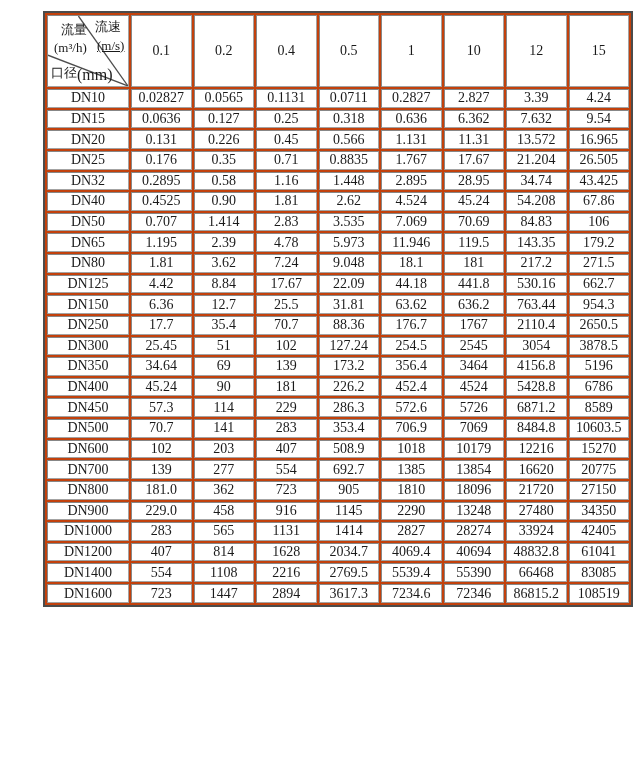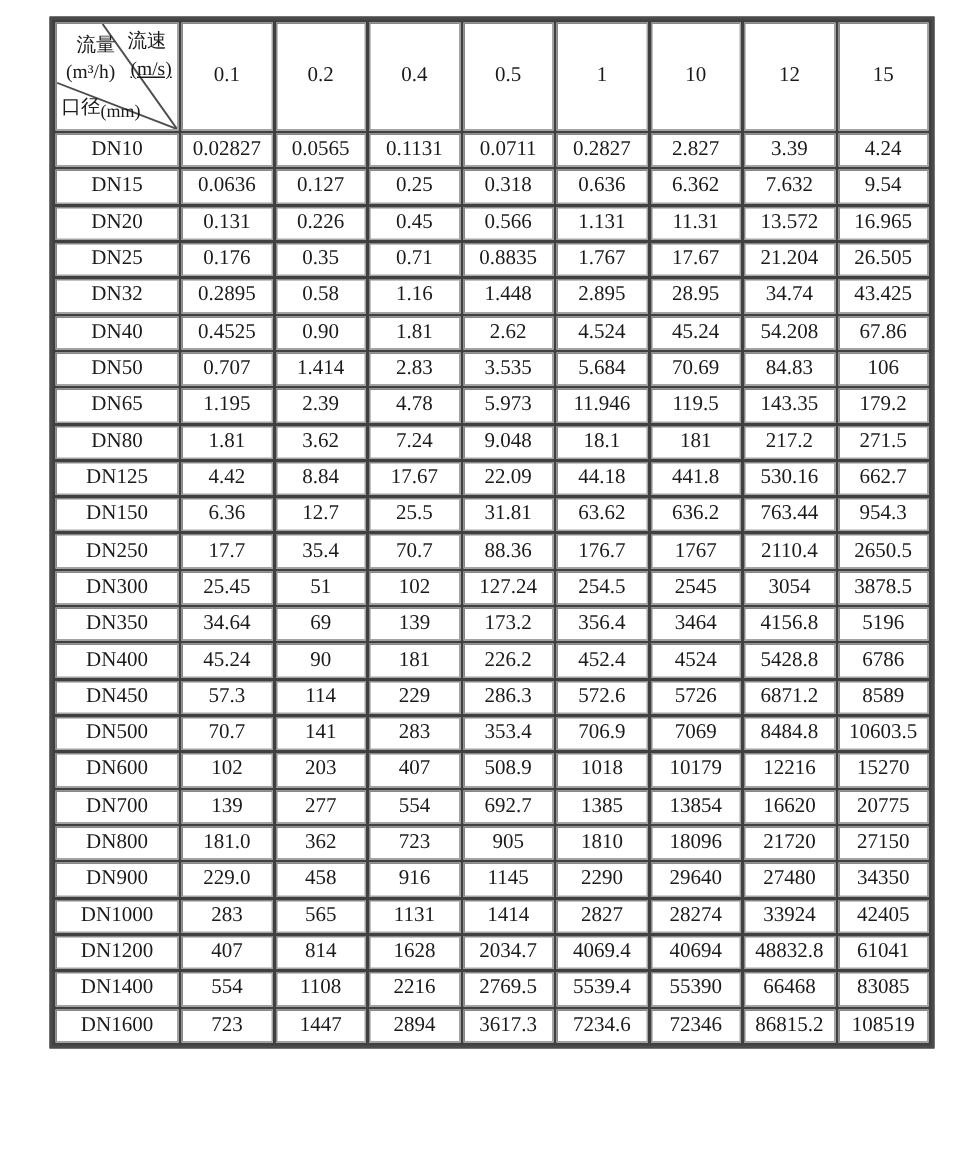--- a/index.html
+++ b/index.html
@@ -11,28 +11,28 @@
     position: relative;
     width: 644px;
     height: 776px;
     background: #ffffff;
     font-family: "Liberation Serif", "DejaVu Serif", serif;
     color: #1a1a1a;
     overflow: hidden;
   }
   table.spec {
     position: absolute;
-    left: 33px;
+    left: 43px;
     top: 11px;
     width: 590px;
-    height: 688px;
+    height: 596px;
     border-collapse: separate;
     border-spacing: 2px;
     border: 2px solid #4b4b4b;
-    background: #404040;
+    background: #c2410c;
     table-layout: fixed;
   }
   table.spec th, table.spec td {
     border: 1px solid;
     border-color: #878787 #a3a3a3 #a3a3a3 #878787;
     background: #ffffff;
     text-align: center;
     vertical-align: middle;
     font-size: 14px;
     font-weight: normal;
@@ -56,21 +56,21 @@
     position: absolute;
     font-size: 13px;
     line-height: 1;
     white-space: nowrap;
   }
   .lbl-flow      { left: 13px; top: 7px; }
   .lbl-flow-unit { left: 6px;  top: 25px; font-size: 12px; }
   .lbl-vel       { left: 47px; top: 4px; text-align: right; }
   .lbl-vel-unit  { left: 49px; top: 23px; font-size: 12px; text-decoration: underline; }
   .lbl-dia       { left: 3px;  top: 48px; }
-  .lbl-dia .unit { font-size: 12px; position: relative; top: 3px; margin-top: 20px; }
+  .lbl-dia .unit { font-size: 16px; position: relative; top: 3px; margin-top: 20px; }
 </style>
 </head>
 <body>
 
 <div class="page">
   <table class="spec">
     <colgroup>
       <col class="dn-col">
       <col>
         <col>
@@ -172,21 +172,21 @@
           <td>45.24</td>
           <td>54.208</td>
           <td>67.86</td>
         </tr>
         <tr>
           <th>DN50</th>
           <td>0.707</td>
           <td>1.414</td>
           <td>2.83</td>
           <td>3.535</td>
-          <td>5.684</td>
+          <td>7.069</td>
           <td>70.69</td>
           <td>84.83</td>
           <td>106</td>
         </tr>
         <tr>
           <th>DN65</th>
           <td>1.195</td>
           <td>2.39</td>
           <td>4.78</td>
           <td>5.973</td>
@@ -327,21 +327,21 @@
           <td>21720</td>
           <td>27150</td>
         </tr>
         <tr>
           <th>DN900</th>
           <td>229.0</td>
           <td>458</td>
           <td>916</td>
           <td>1145</td>
           <td>2290</td>
-          <td>29640</td>
+          <td>13248</td>
           <td>27480</td>
           <td>34350</td>
         </tr>
         <tr>
           <th>DN1000</th>
           <td>283</td>
           <td>565</td>
           <td>1131</td>
           <td>1414</td>
           <td>2827</td>

